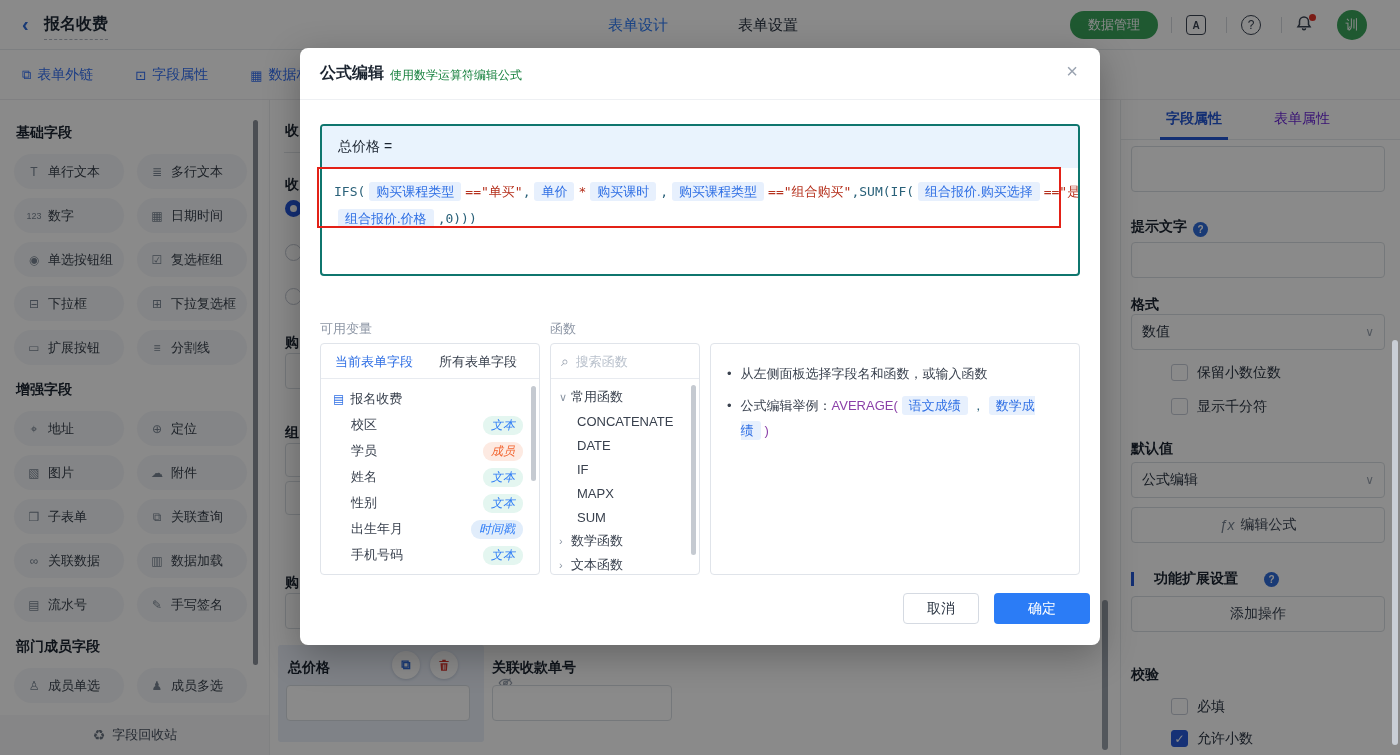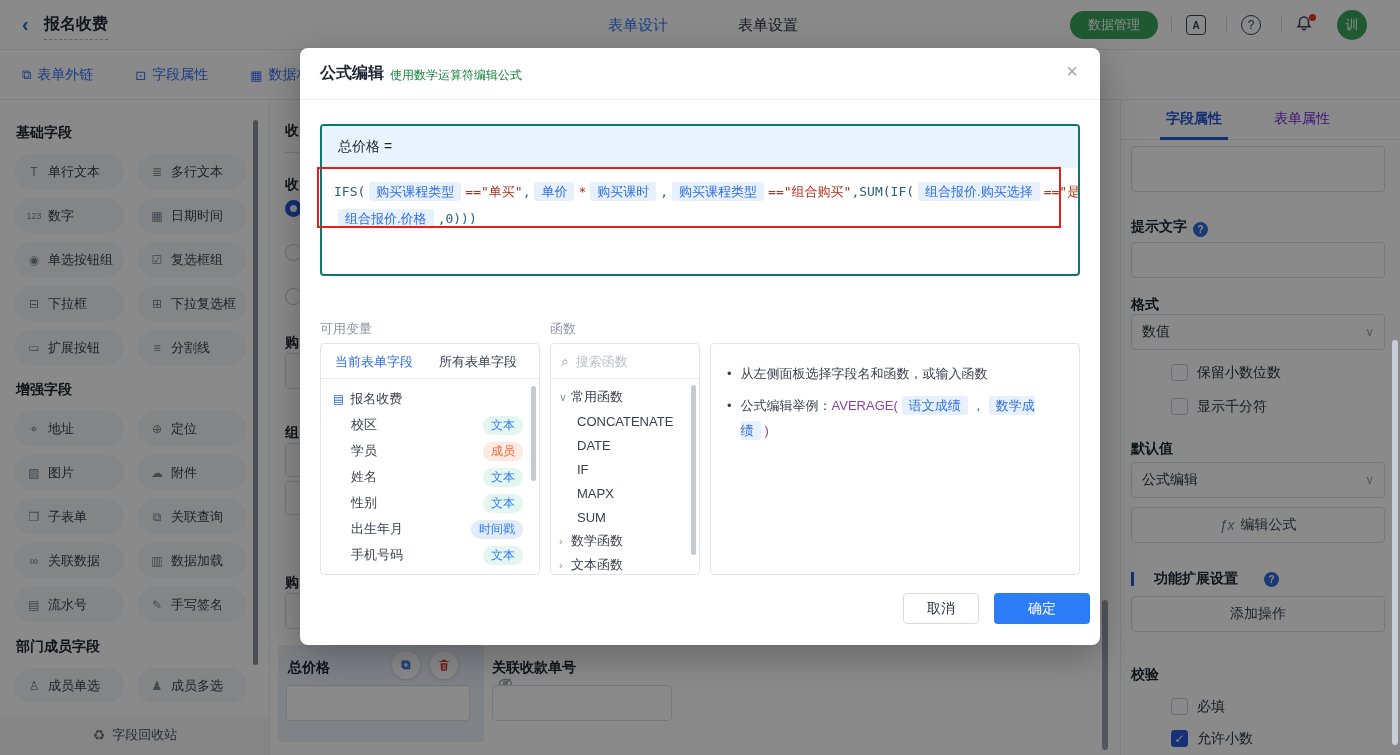--- a/index.html
+++ b/index.html
@@ -99,21 +99,21 @@
   .var-panel { left:20px; width:220px; }
   .fn-panel { left:250px; width:150px; }
   .help-panel { left:410px; width:370px; }
   .vp-tabs { height:35px; border-bottom:1px solid #e8ebf0; position:relative; }
   .vp-tab { position:absolute; top:9px; font-size:13px; color:#39414e; cursor:pointer; }
   .vp-tab.active { color:#2f6fe4; }
   .vp-list { padding:7px 0 0 0; position:relative; }
   .vp-row { height:26px; display:flex; align-items:center; font-size:13px; color:#39414e; cursor:pointer; }
   .vp-root-ic { color:#2f6fe4; margin:0 6px 0 12px; font-size:12px; }
   .vp-name { margin-left:30px; }
-  .vp-badge { margin-left:auto; margin-right:16px; font-size:12px; padding:1px 8px; border-radius:9px; }
+  .vp-badge { margin-left:auto; margin-right:16px; font-size:12px; padding:1px 8px; border-radius:9px;font-style:italic; }
   .b-text { color:#2e7cf6; background:#e4f6f0; }
   .b-member { color:#f2642f; background:#fdeae2; }
   .b-time { color:#2e7cf6; background:#e1edfb; }
   .vp-scroll { position:absolute; right:3px; top:42px; width:5px; height:95px; border-radius:3px; background:#c5cad1; }
   .fn-search { height:35px; border-bottom:1px solid #e8ebf0; display:flex; align-items:center; padding-left:10px; gap:7px; }
   .fn-search .mag { color:#9aa3b0; font-size:14px; }
   .fn-search input { border:none; outline:none; width:95px; font-size:13px; color:#39414e; }
   .fn-search input::placeholder { color:#b9c1cc; }
   .fn-list { padding-top:6px; }
   .fn-row { height:24px; display:flex; align-items:center; font-size:13px; color:#39414e; cursor:pointer; }

